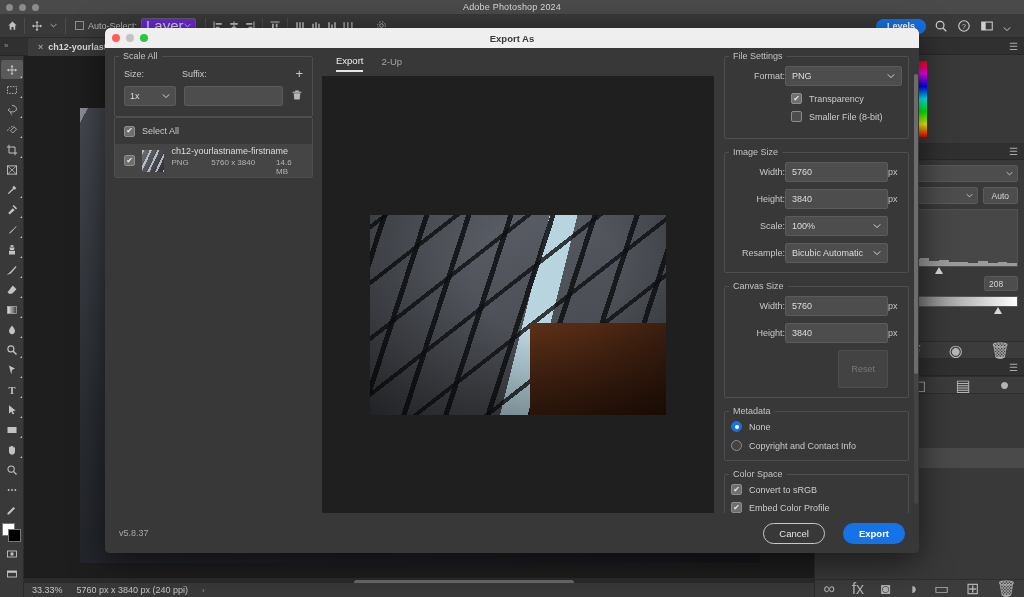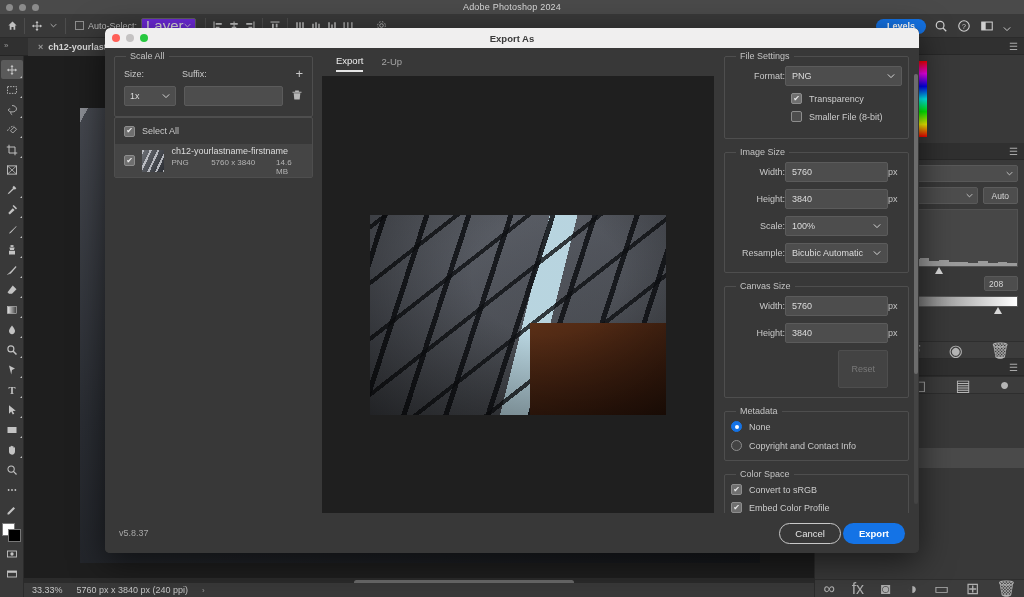--- a/index.html
+++ b/index.html
@@ -164,21 +164,21 @@
   .mac-btns { position: absolute; left: 7px; top: 6px; display: flex; gap: 6px; }
   .mac-btns i { width: 8px; height: 8px; border-radius: 50%; display: block; }
   .mb-red { background: #ff5f57; } .mb-yellow { background: #c4c2c2; } .mb-green { background: #28c840; }
 
   .modal-body { display: flex; height: 505px; }
 
   
   .mcol-left { width: 217px; background: #383838; padding: 8px 9px 0 9px; }
   .fieldset { border: 1px solid #4e4e4e; border-radius: 2px; padding: 10px 9px 10px 9px; position: relative; }
   .fs-legend {
-    position: absolute; top: -6px; left: 11px; background: #383838; padding: 0 4px;
+    position: absolute; top: -6px; left: 4px; background: #383838; padding: 0 4px;
     font-size: 9px; color: #c3c3c3;
   }
   .lbl { font-size: 9px; color: #c9c9c9; }
   .scale-heads { display: flex; align-items: center; gap: 0; margin-bottom: 6px; }
   .scale-heads .h1 { width: 58px; }
   .scale-heads .h2 { flex: 1; }
   .plus-ic { color: #c9c9c9; font-size: 13px; line-height: 1; }
   .scale-controls { display: flex; align-items: center; gap: 8px; }
   .sel-1x { width: 52px; height: 20px; background: #4d4d4d; border: 1px solid #5b5b5b; border-radius: 2px;
     display: flex; align-items: center; justify-content: space-between; padding: 0 5px; color: #dadada; font-size: 9px; }
@@ -259,21 +259,21 @@
   .reset-btn { margin-left: auto; background: #434343; border: 1px solid #4e4e4e; border-radius: 2px;
     color: #787878; font-size: 9px; padding: 13px 12px; }
   .chkline { display: flex; align-items: center; gap: 7px; margin-bottom: 7px; }
   .chkline .cl { font-size: 9px; color: #ccc; }
 
   .modal-footer {
     position: absolute; left: 0; bottom: 0; width: 814px; height: 40px; background: #383838;
     display: flex; align-items: center; padding: 0 14px;
   }
   .version { font-size: 9px; color: #a7a7a7; }
-  .footer-btns { margin-left: auto; display: flex; align-items: center; gap: 2px; }
+  .footer-btns { margin-left: auto; display: flex; align-items: center; gap: 18px; }
   .btn-cancel { border: 1px solid #c8c8c8; border-radius: 11px; color: #e4e4e4; font-size: 9.5px;
     padding: 4px 15px; background: transparent; }
   .btn-export { background: #1473e6; border-radius: 11px; color: #fff; font-size: 9.5px; font-weight: bold;
     padding: 5px 16px; }
 
   .right-scroll { position: absolute; right: 1px; top: 26px; width: 4px; height: 430px; background: #444; border-radius: 2px; }
   .right-scroll i { position: absolute; top: 0; left: 0; width: 4px; height: 300px; background: #6c6c6c; border-radius: 2px; display:block; }
 </style>
 </head>
 <body>

